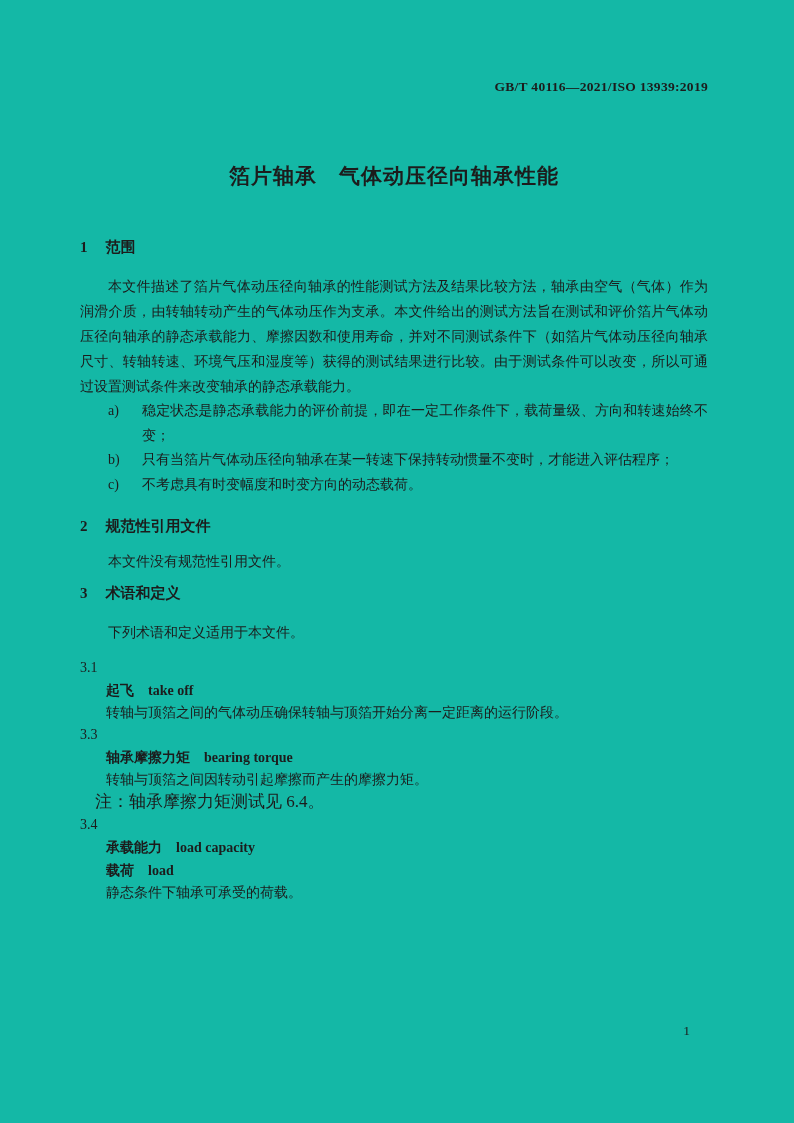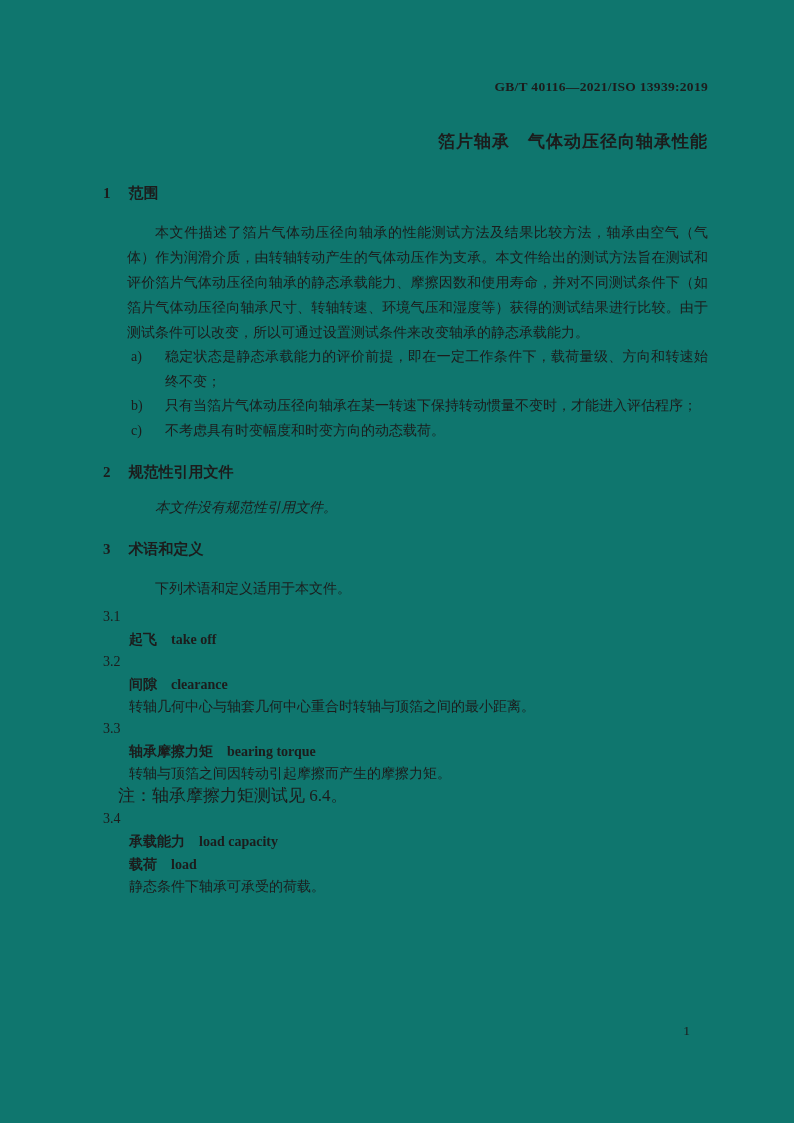--- a/index.html
+++ b/index.html
@@ -1,68 +1,68 @@
 <!DOCTYPE html>
 <html><head>
 <meta charset="utf-8">
 <style>
   * { margin:0; padding:0; box-sizing:border-box; }
   html,body { background:#ffffff; }
   .page {
     position:relative;
     width:794px; height:1123px;
-    background:#0f766e;
+    background:#14b8a6;
     color:#1c1c1c;
     font-family:"Liberation Serif","DejaVu Serif",serif;
     font-size:14px;
-    padding:78px 86px 0 103px;
+    padding:78px 86px 0 80px;
     overflow:hidden;
   }
   .header-code {
     text-align:right;
     font-weight:bold;
     font-size:13.5px;
     line-height:18px;
     letter-spacing:0.3px;
   }
   .doc-title {
-    margin-top:26px;
-    text-align:right;
+    margin-top:60px;
+    text-align:center;
     font-family:"Liberation Sans","DejaVu Sans",sans-serif;
     font-weight:bold;
-    font-size:17px;
+    font-size:21px;
     line-height:40px;
     letter-spacing:1px;
   }
   .section-heading {
     font-family:"Liberation Sans","DejaVu Sans",sans-serif;
     font-weight:bold;
     font-size:15px;
     line-height:22px;
   }
   .section-heading .sec-num { display:inline-block; margin-right:18px; font-family:"Liberation Serif","DejaVu Serif",serif; }
-  .sh-1 { margin-top:20px; }
+  .sh-1 { margin-top:40px; }
   .sh-2 { margin-top:18px; }
-  .sh-3 { margin-top:18px; }
+  .sh-3 { margin-top:8px; }
   .body-para {
     line-height:25px;
     text-align:justify;
   }
-  .indent { text-indent:2em;margin-left:24px; }
+  .indent { text-indent:2em; }
   .mt-first { margin-top:16px; }
-  .mt-p { margin-top:12px;font-style:italic; }
+  .mt-p { margin-top:12px; }
   .mt-intro { margin-top:16px; }
   .list-item {
     display:flex;
     line-height:24.5px;
     padding-left:28px;
   }
   .list-item .li-label { width:34px; flex:0 0 34px; }
   .list-item .li-text { flex:1; text-align:justify; }
-  .terms-body { margin-top:5px; }
+  .terms-body { margin-top:12px; }
   .term-entry { }
   .term-id { line-height:22px; }
   .term-line {
     line-height:22px;
     padding-left:26px;
     font-weight:bold;
   }
   .term-zh { font-family:Liberation Sans, sans-serif; }
   .term-en { font-family:"Liberation Serif","DejaVu Serif",serif; margin-left:14px; }
   .term-def {
@@ -123,29 +123,23 @@
   </div>
   <div class="body-para indent mt-intro">下列术语和定义适用于本文件。</div>
 
   <div class="terms-body">
 
     <div class="term-entry">
       <div class="term-id">3.1</div>
       <div class="term-line">
         <span class="term-zh">起飞</span><span class="term-en">take off</span>
       </div>
+      <div class="term-def">转轴与顶箔之间的气体动压确保转轴与顶箔开始分离一定距离的运行阶段。</div>
     </div>
 
-    <div class="term-entry">
-      <div class="term-id">3.2</div>
-      <div class="term-line">
-        <span class="term-zh">间隙</span><span class="term-en">clearance</span>
-      </div>
-      <div class="term-def">转轴几何中心与轴套几何中心重合时转轴与顶箔之间的最小距离。</div>
-    </div>
 
     <div class="term-entry">
       <div class="term-id">3.3</div>
       <div class="term-line">
         <span class="term-zh">轴承摩擦力矩</span><span class="term-en">bearing torque</span>
       </div>
       <div class="term-def">转轴与顶箔之间因转动引起摩擦而产生的摩擦力矩。</div>
       <div class="term-note">注：轴承摩擦力矩测试见 6.4。</div>
     </div>
 

